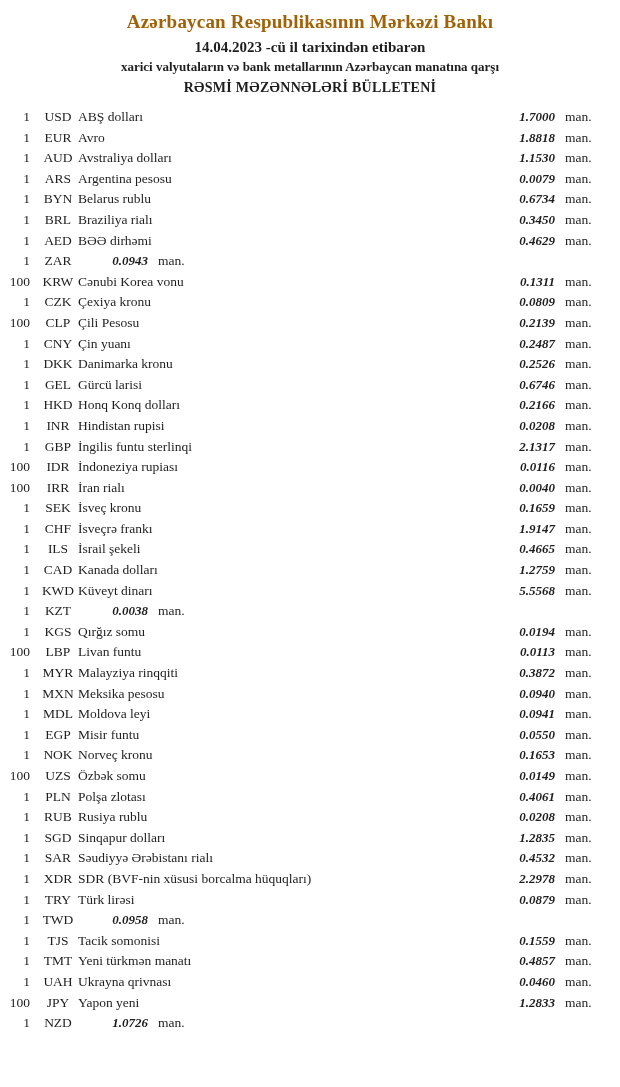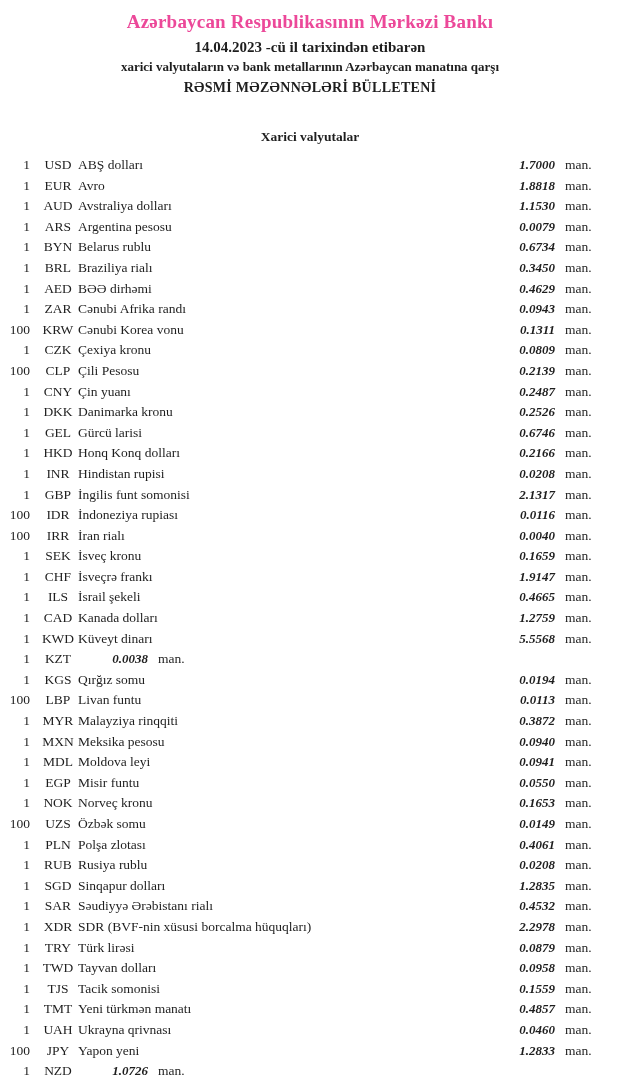--- a/index.html
+++ b/index.html
@@ -12,21 +12,21 @@
     font-family: "Liberation Serif", "DejaVu Serif", serif;
     overflow: hidden;
   }
   .page { width: 620px; height: 1087px; }
   .page-header { text-align: center; padding-top: 9px; }
   .bank-name {
     font-size: 19px;
     font-weight: bold;
     line-height: 26px;
     letter-spacing: 0.2px;
-    color: #ec4899;
+    color: #a16207;
   }
   .date-line { font-size: 15px; font-weight: bold; line-height: 20px; margin-top: 2px; }
   .subtitle  { font-size: 13px; font-weight: bold; line-height: 20px; }
   .bulletin-title { font-size: 14px; font-weight: bold; line-height: 21px; letter-spacing: 0.3px; }
   .section-title {
     text-align: center;
     font-size: 13.5px;
     font-weight: bold;
     margin-top: 30px;
     line-height: 18px;
@@ -57,21 +57,20 @@
 
 <div class="page">
 
   <div class="page-header">
     <div class="bank-name">Azərbaycan Respublikasının Mərkəzi Bankı</div>
     <div class="date-line">14.04.2023 -cü il tarixindən etibarən</div>
     <div class="subtitle">xarici valyutaların və bank metallarının Azərbaycan manatına qarşı</div>
     <div class="bulletin-title">RƏSMİ MƏZƏNNƏLƏRİ BÜLLETENİ</div>
   </div>
 
-  <div class="section-title">Xarici valyutalar</div>
 
   <div class="rates">
       <div class="row">
         <span class="qty">1</span>
         <span class="code">USD</span>
         <span class="name">ABŞ dolları</span>
         <span class="rate">1.7000</span>
         <span class="unit">man.</span>
       </div>
       <div class="row">
@@ -112,21 +111,20 @@
       <div class="row">
         <span class="qty">1</span>
         <span class="code">AED</span>
         <span class="name">BƏƏ dirhəmi</span>
         <span class="rate">0.4629</span>
         <span class="unit">man.</span>
       </div>
       <div class="row">
         <span class="qty">1</span>
         <span class="code">ZAR</span>
-        <span class="name">Cənubi Afrika randı</span>
         <span class="rate">0.0943</span>
         <span class="unit">man.</span>
       </div>
       <div class="row">
         <span class="qty">100</span>
         <span class="code">KRW</span>
         <span class="name">Cənubi Korea vonu</span>
         <span class="rate">0.1311</span>
         <span class="unit">man.</span>
       </div>
@@ -175,21 +173,21 @@
       <div class="row">
         <span class="qty">1</span>
         <span class="code">INR</span>
         <span class="name">Hindistan rupisi</span>
         <span class="rate">0.0208</span>
         <span class="unit">man.</span>
       </div>
       <div class="row">
         <span class="qty">1</span>
         <span class="code">GBP</span>
-        <span class="name">İngilis funt somonisi</span>
+        <span class="name">İngilis funtu sterlinqi</span>
         <span class="rate">2.1317</span>
         <span class="unit">man.</span>
       </div>
       <div class="row">
         <span class="qty">100</span>
         <span class="code">IDR</span>
         <span class="name">İndoneziya rupiası</span>
         <span class="rate">0.0116</span>
         <span class="unit">man.</span>
       </div>
@@ -335,21 +333,20 @@
       <div class="row">
         <span class="qty">1</span>
         <span class="code">TRY</span>
         <span class="name">Türk lirəsi</span>
         <span class="rate">0.0879</span>
         <span class="unit">man.</span>
       </div>
       <div class="row">
         <span class="qty">1</span>
         <span class="code">TWD</span>
-        <span class="name">Tayvan dolları</span>
         <span class="rate">0.0958</span>
         <span class="unit">man.</span>
       </div>
       <div class="row">
         <span class="qty">1</span>
         <span class="code">TJS</span>
         <span class="name">Tacik somonisi</span>
         <span class="rate">0.1559</span>
         <span class="unit">man.</span>
       </div>

